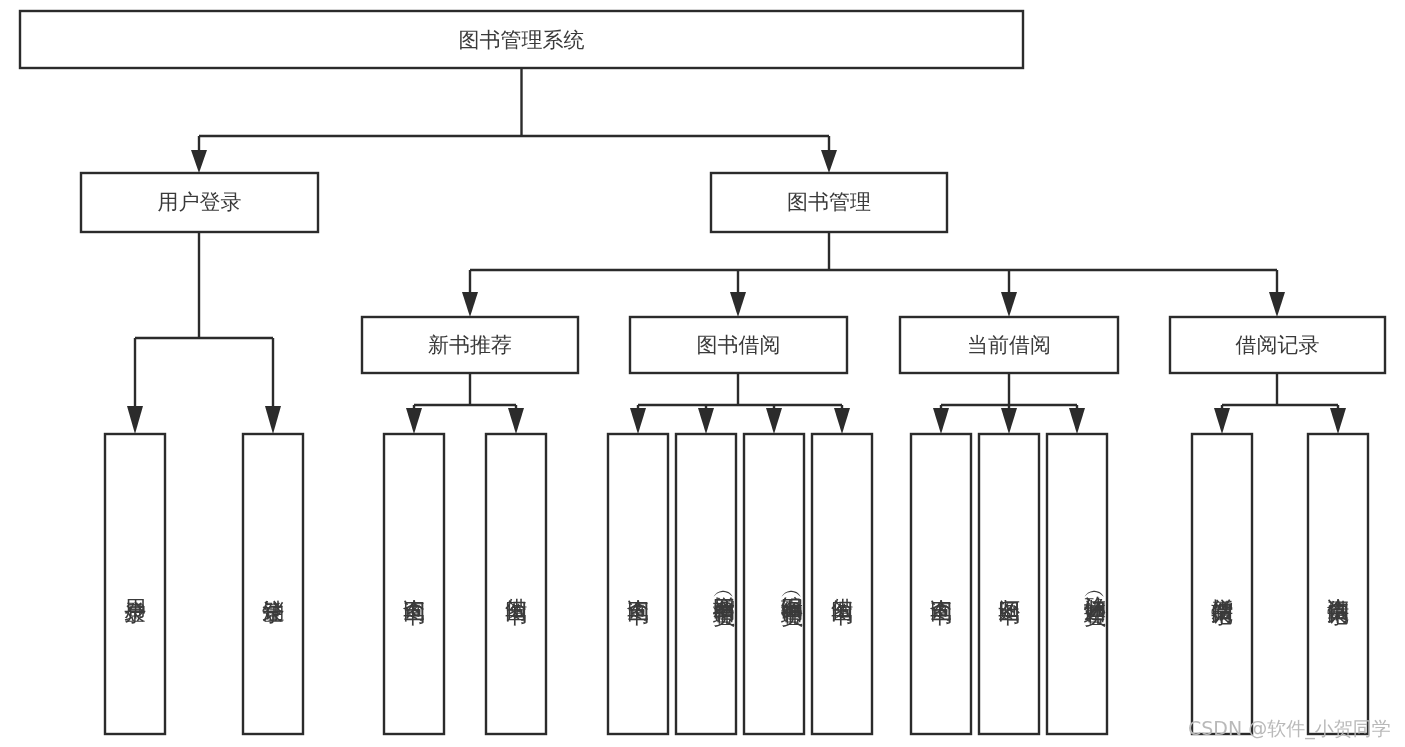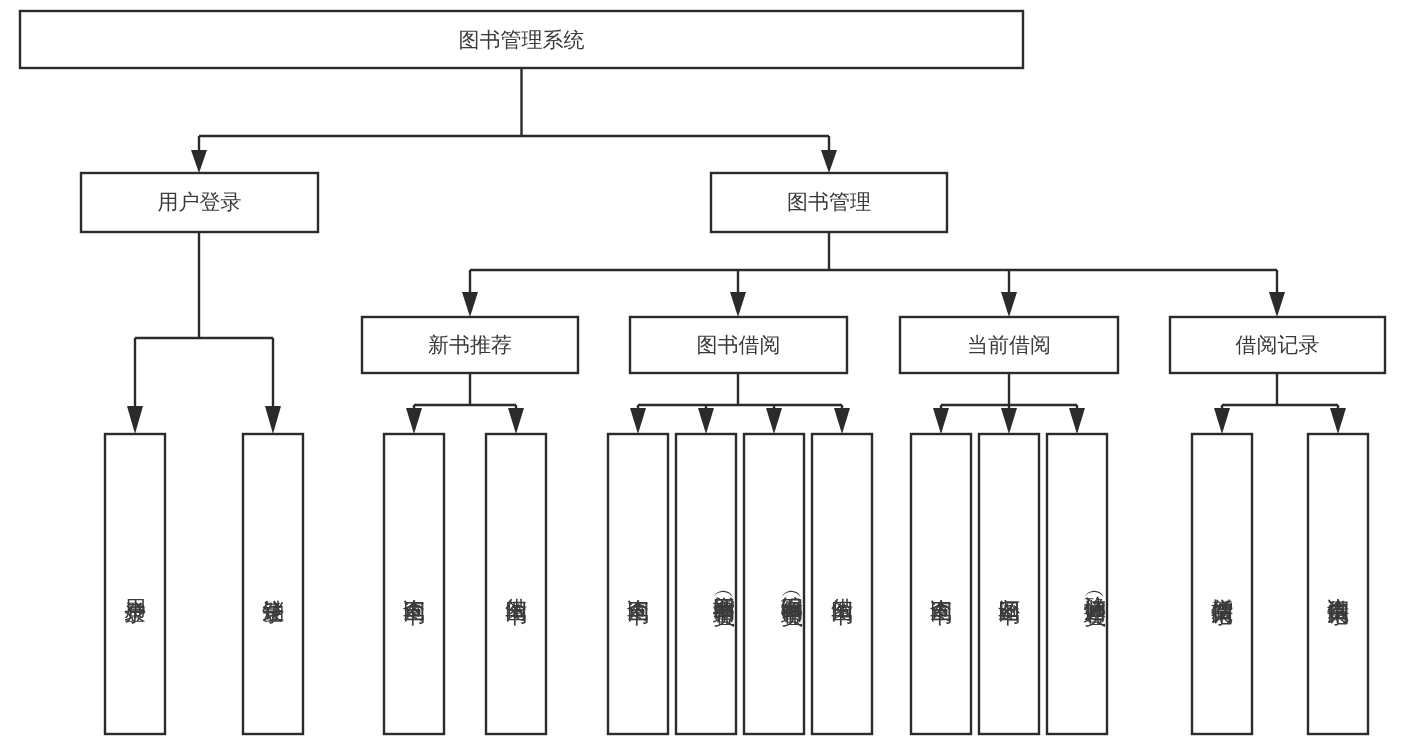--- a/index.html
+++ b/index.html
@@ -206,14 +206,15 @@
   <div class="node-label-v" style="left:744px; top:440px; width:60px; height:290px; display:flex; align-items:flex-start; justify-content:center;">编辑图书（管理员）</div>
   <div class="node-label-v" style="left:812px; top:434px; width:60px; height:300px; display:flex; align-items:center; justify-content:center;">借阅图书</div>
 
   <div class="node-label-v" style="left:911px; top:434px; width:60px; height:300px; display:flex; align-items:center; justify-content:center;">查询图书</div>
   <div class="node-label-v" style="left:979px; top:434px; width:60px; height:300px; display:flex; align-items:center; justify-content:center;">归还图书</div>
   <div class="node-label-v" style="left:1047px; top:440px; width:60px; height:290px; display:flex; align-items:flex-start; justify-content:center;">确认归还（管理员）</div>
 
   <div class="node-label-v" style="left:1192px; top:434px; width:60px; height:300px; display:flex; align-items:center; justify-content:center;">新增借阅记录</div>
   <div class="node-label-v" style="left:1308px; top:434px; width:60px; height:300px; display:flex; align-items:center; justify-content:center;">查询借阅记录</div>
 
+  <div class="watermark" style="left:1188px; top:716px;">CSDN @软件_小贺同学</div>
 
 </div>
 
 </body></html>

